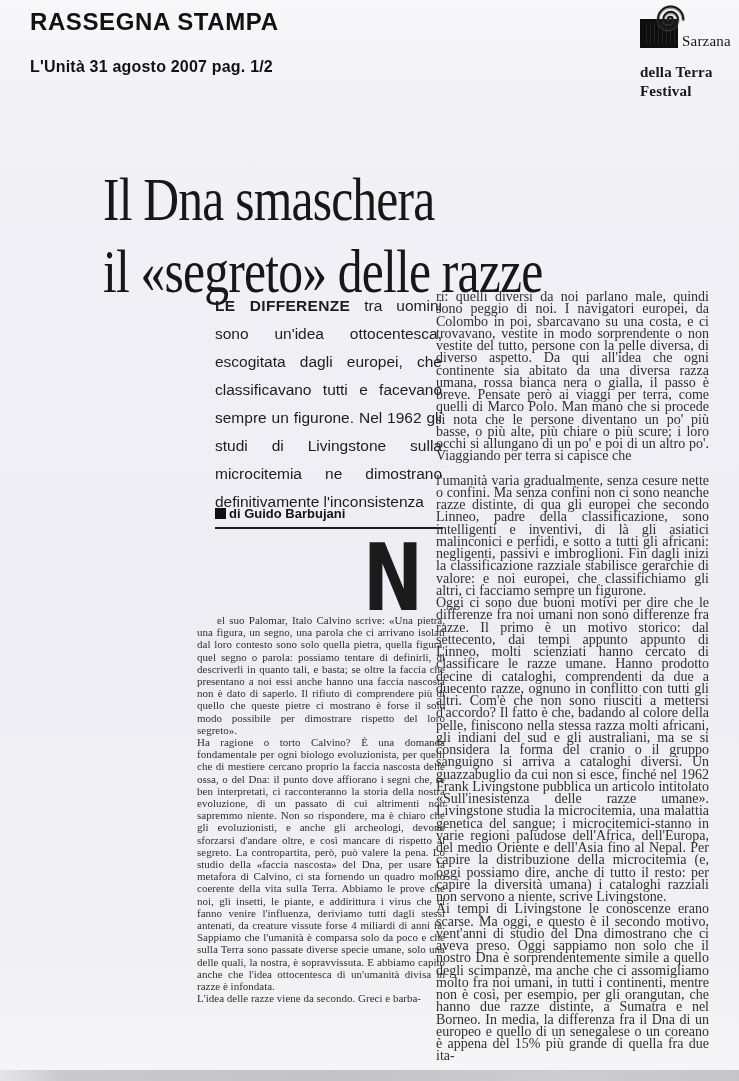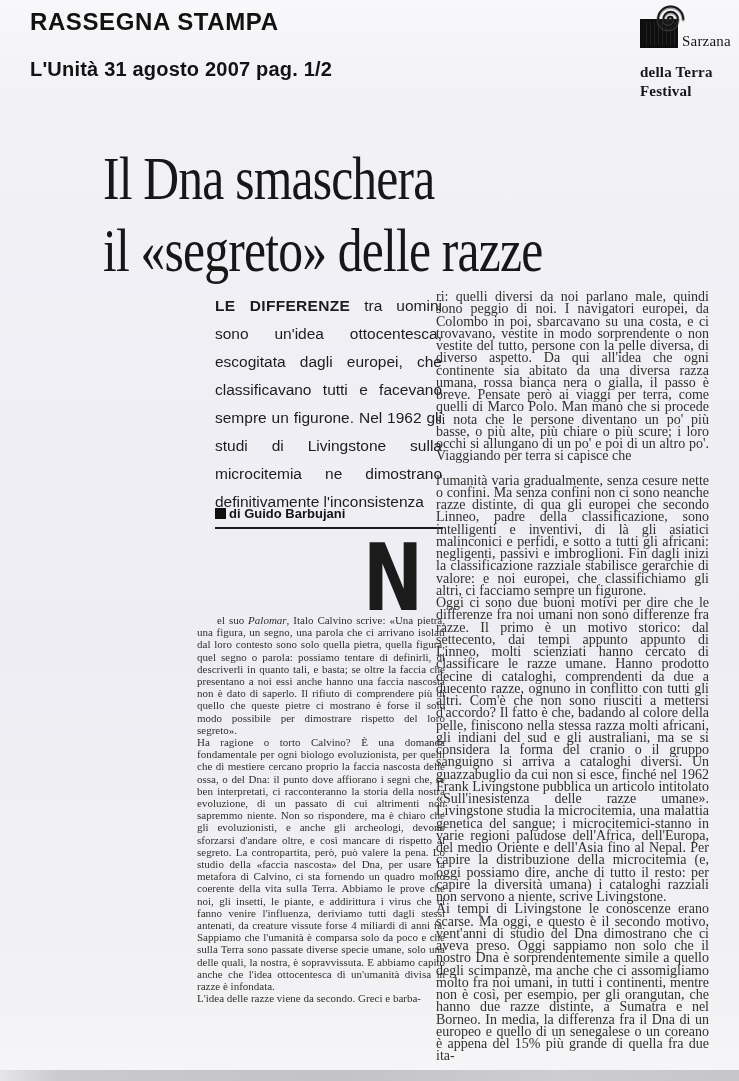--- a/index.html
+++ b/index.html
@@ -14,39 +14,39 @@
   }
   
   .press-label{
     position:absolute;left:30px;top:8px;
     font-family:"Liberation Sans",sans-serif;font-weight:bold;
     font-size:24px;letter-spacing:.6px;color:#121212;
   }
   .source-line{
     position:absolute;left:30px;top:58px;
     font-family:"Liberation Sans",sans-serif;font-weight:bold;
-    font-size:20px;letter-spacing:.2px;color:#121212;
+    font-size:16px;letter-spacing:.2px;color:#121212;
   }
   
   .logo{position:absolute;left:636px;top:0;width:122px;height:90px;}
   .logo-square{position:absolute;left:4px;top:19px;width:38px;height:29px;background:#0e0e0e;}
   .logo-square:after{
     content:"";position:absolute;inset:3px;
     background:repeating-linear-gradient(90deg,transparent 0 3px,rgba(255,255,255,.08) 3px 4px);
   }
   .logo-spiral{position:absolute;left:13px;top:0px;width:38px;height:38px;}
   .logo-text{
     position:absolute;font-family:"Liberation Serif",serif;color:#15151c;
     font-size:15px;line-height:15px;font-weight:bold;letter-spacing:.2px;
   }
   .logo-city{left:46px;top:34px;font-weight:normal;}
   .logo-fest{left:4px;top:50px;margin-top:34px;}
   .logo-mente{left:4px;top:65px;}
   
-  .headline{position:absolute;left:103px;top:142px;color:#171717;}
+  .headline{position:absolute;left:103px;top:163px;color:#171717;}
   .headline .hl{
     font-family:"Liberation Serif",serif;font-size:62px;line-height:72px;
     letter-spacing:-1px;white-space:nowrap;
     transform:scaleX(.8);transform-origin:left center;
   }
   
   .standfirst{
     position:absolute;left:215px;top:292px;width:227px;
     font-family:"Liberation Sans",sans-serif;font-size:15.5px;line-height:28px;
     text-align:justify;color:#1d1d1d;
@@ -65,21 +65,21 @@
   .col p{margin:0;text-align:justify;}
   .col-left{left:197px;top:543px;width:248px;font-size:11px;line-height:12.2px;}
   .col-right{left:436px;top:291px;width:273px;font-size:14px;line-height:12.25px;}
   .dropcap-line{height:71px;text-align:right;padding-right:22px;}
   .dropcap{
     display:inline-block;font-family:"DejaVu Sans",sans-serif;font-weight:bold;
     font-size:92px;line-height:71px;color:#1b1b1b;
     transform:scaleX(.78);transform-origin:right bottom;
   }
   .p-open{text-indent:20px;}
-  .p-open .wtitle{font-style:italic;}
+  .p-open .wtitle{}
   .gap-before{margin-top:12px !important;}
   
   .scan-edge-bottom{
     position:absolute;left:0;right:0;top:1070px;height:11px;
     background:linear-gradient(90deg,#e4e4e8 0%,#c6c6ca 8%,#bdbdc2 45%,#c9c9cd 75%,#c0c0c5 100%);
     opacity:.9;
   }
 </style>
 </head>
 <body>

